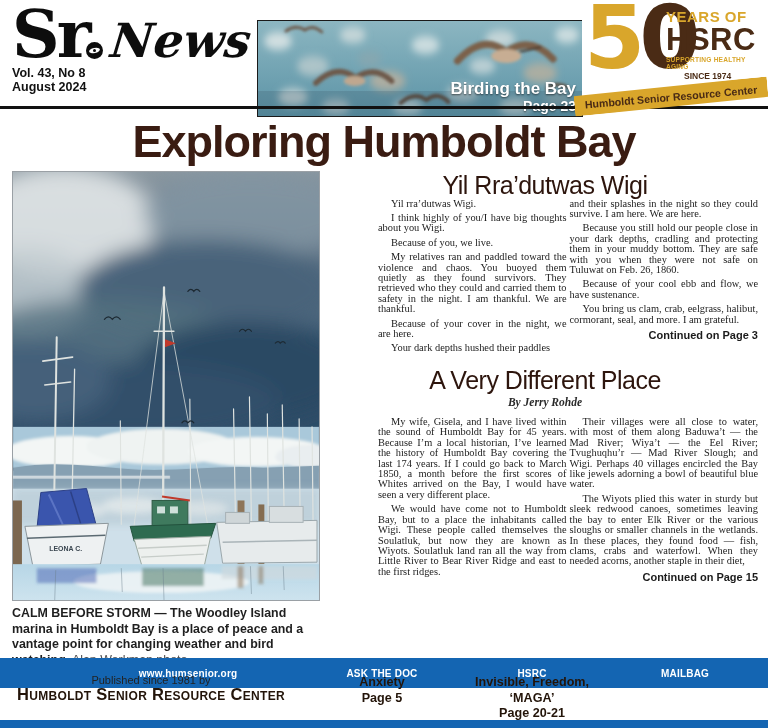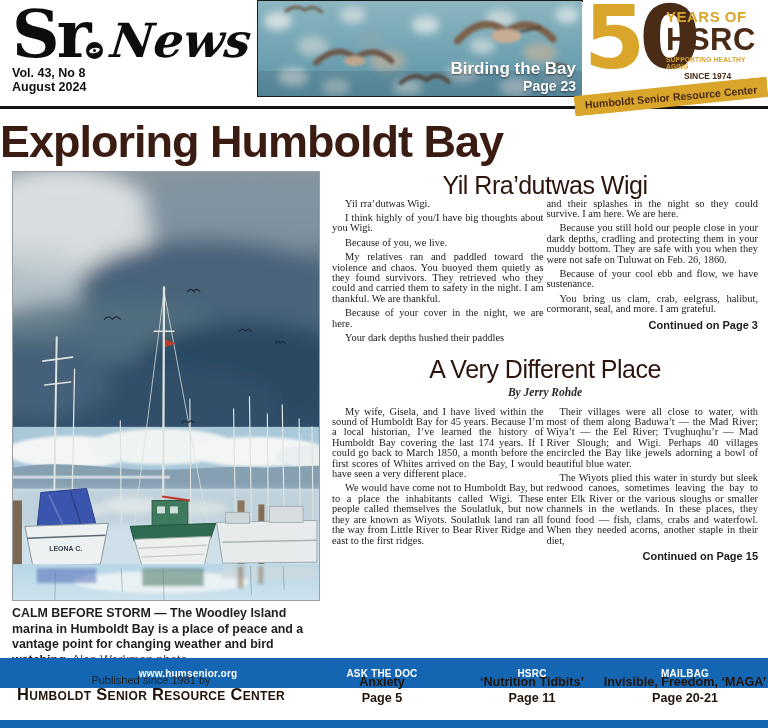--- a/index.html
+++ b/index.html
@@ -40,21 +40,21 @@
     font-family: "DejaVu Serif", serif; font-style: italic; font-weight: bold;
     font-size: 47px; line-height: .9; color:#0d0d0d; margin-left:6px;
     transform: skewX(-6deg);
   }
   .vol-row {
     display:flex; justify-content:space-between; margin-top:4px;
     font-weight:bold; font-size:12.5px; color:#111;flex-direction:column;
   }
 
   .teaser-photo {
-    position:absolute; left:257px; top:0; width:326px; height:97px;
+    position:absolute; left:257px; top:20px; width:326px; height:97px;
     border:1px solid #1a1a1a; overflow:hidden;
   }
   .teaser-photo svg { display:block; width:100%; height:100%; }
   .teaser-text {
     position:absolute; right:6px; bottom:2px; text-align:right; color:#fff;
     text-shadow: 0 1px 2px rgba(0,0,0,.55);
   }
   .teaser-title { font-size:17px; font-weight:bold; line-height:1.05; }
   .teaser-page  { font-size:14px; font-weight:bold; }
 
@@ -76,21 +76,21 @@
     position:absolute; left:-8px; bottom:4px; width:194px; height:23px;
     background:#d9a62b; transform:rotate(-5deg);
     display:flex; align-items:center; justify-content:center;
     clip-path: polygon(0 12%, 100% 0, 100% 88%, 0 100%);
     z-index:2;
   }
   .ribbon span { color:#4a2b15; font-weight:800; font-size:10.6px; white-space:nowrap; }
 
   
   .headline {
-    text-align:left; font-weight:bold; font-size:45px; line-height:1.05;
+    text-align:center; font-weight:bold; font-size:45px; line-height:1.05;
     color:#3a1c12; letter-spacing:-1px; margin:8px 0 6px;
   }
 
   
   .main { display:flex; padding:0 10px 0 12px; gap:12px; }
   .photo-col { width:308px; flex:0 0 308px; }
   .marina-photo {
     width:308px; height:430px; border:1px solid #9aa0a5; background:#cfe0ea; overflow:hidden;
   }
   .marina-photo svg { display:block; width:100%; height:100%; }
@@ -102,21 +102,21 @@
   .articles-col { flex:1; min-width:0; padding-top:1px; }
   .article-title {
     text-align:center; font-weight:normal; color:#2d150d;
     font-size:25px; line-height:1.05; letter-spacing:-.5px;
   }
   .byline {
     text-align:center; font-family:"Liberation Serif", serif;
     font-weight:bold; font-style:italic; font-size:11.5px; color:#2a2a2a;
     margin:3px 0 9px;
   }
-  .cols { display:flex; gap:3px; }
+  .cols { display:flex; gap:3px;margin-left:46px; }
   .col { flex:1; min-width:0; }
   .col p {
     font-family:"Liberation Serif", serif;
     font-size:10.4px; line-height:10.4px;
     text-align:justify; text-indent:13px; color:#1b1b1b;
     margin-bottom:4px;
   }
   .col p.noindent { text-indent:0; }
   .continued { text-align:right; font-weight:bold; font-size:11px; color:#1b1b1b; margin-top:1px; }
   .article + .article { margin-top:9px; }
@@ -419,24 +419,20 @@
   <div class="footer-row">
     <div class="pub-block">
       <div class="pub-line">Published since 1981 by</div>
       <div class="org-name">Humboldt Senior Resource Center</div>
     </div>
     <div class="teaser-cell">
       <div>Anxiety</div>
       <div>Page 5</div>
     </div>
     <div class="teaser-cell">
-      <div>‘Nutrition Tidbits’</div>
-      <div>Page 11</div>
-    </div>
-    <div class="teaser-cell">
       <div>Invisible, Freedom, ‘MAGA’</div>
       <div>Page 20-21</div>
     </div>
   </div>
 
   <div class="bottom-strip"></div>
 
 </div>
 
 </body></html>

